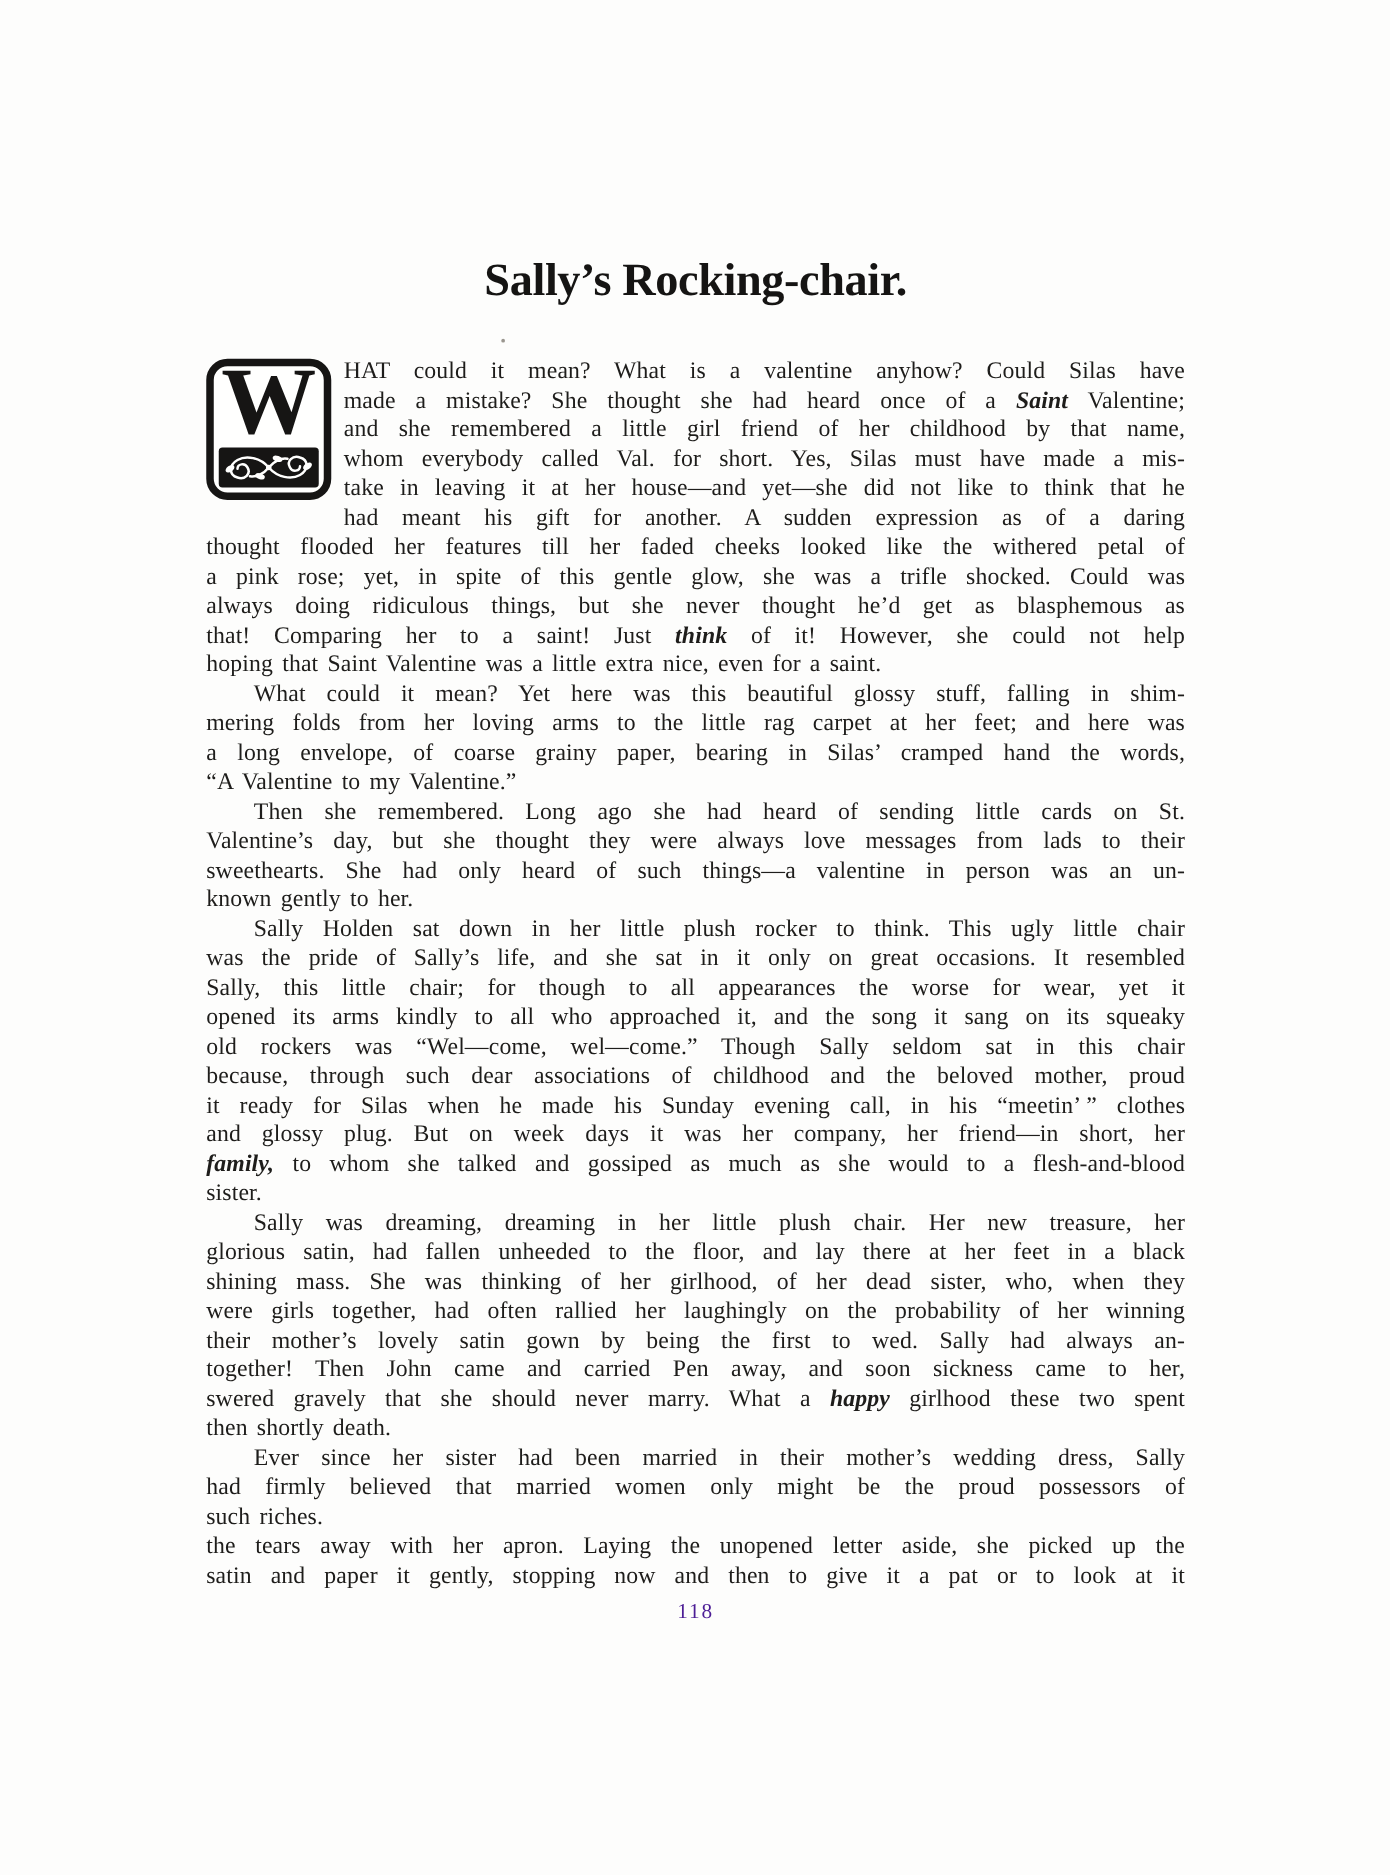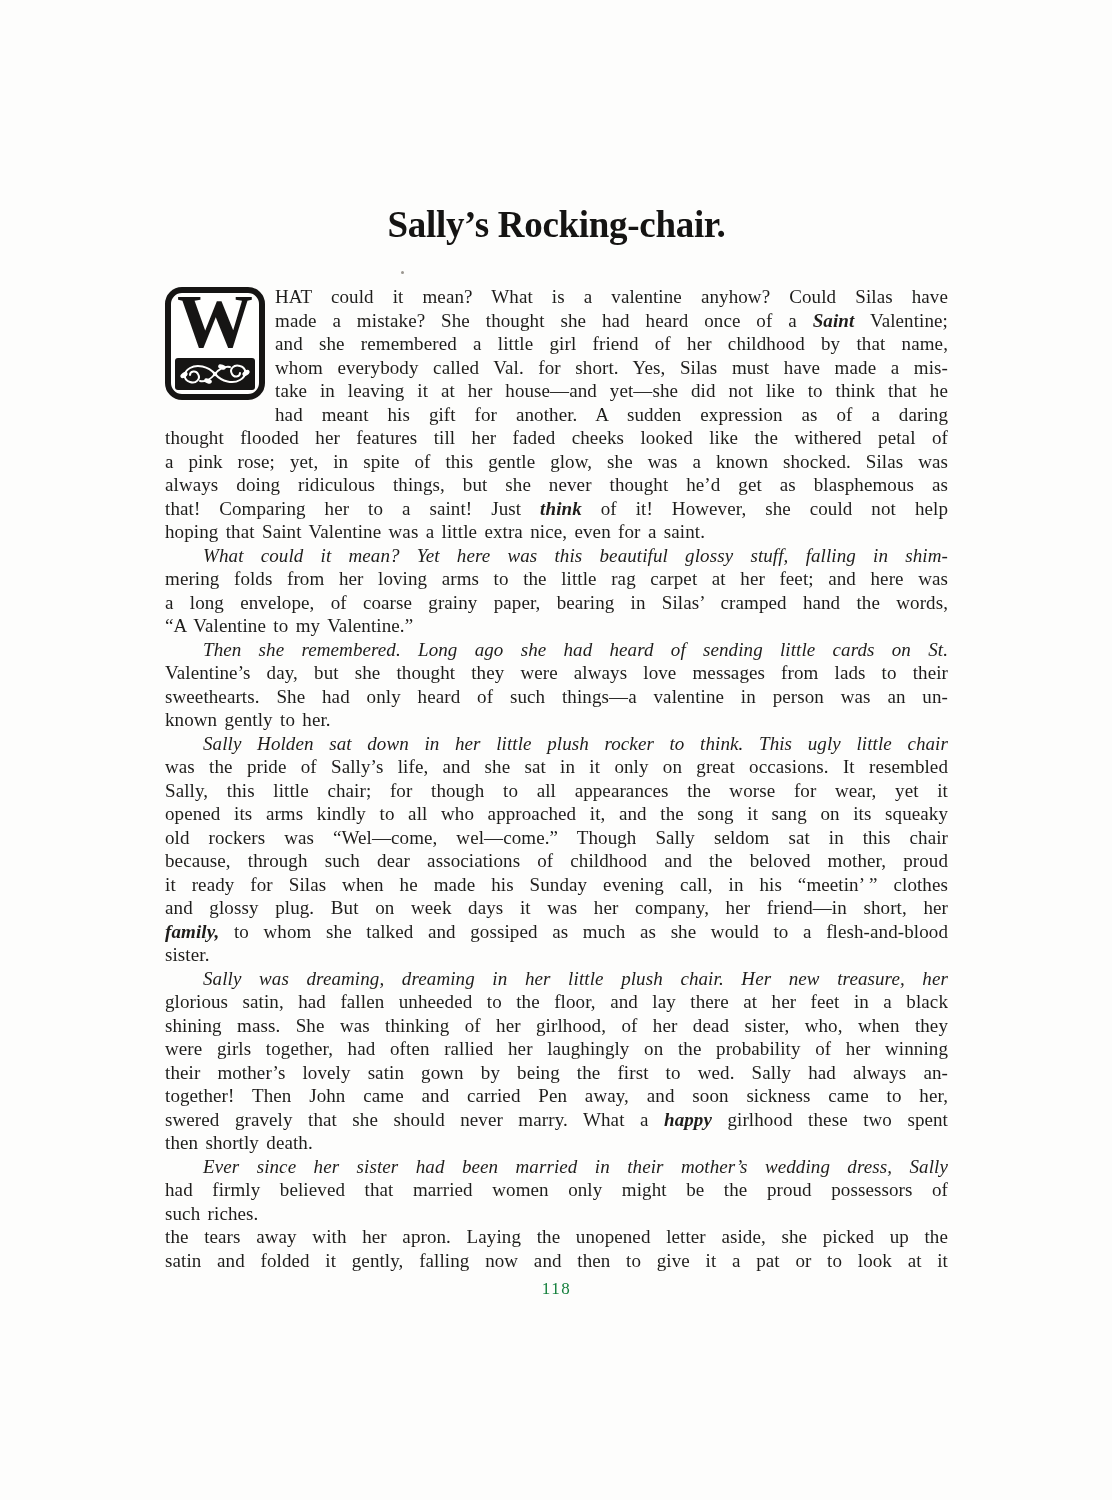--- a/index.html
+++ b/index.html
@@ -35,21 +35,21 @@
     letter-spacing:0.1px;
     word-spacing:2.5px;
   }
   .para { margin:0; }
   .line {
     text-align:justify;
     text-align-last:justify;
     height:23.5px;
   }
   .line.lastline { text-align-last:left; }
-  .line.firstline { text-indent:38px;font-style:italic; }
+  .line.firstline { text-indent:38px; }
   .line i { font-style:italic;font-weight:bold; }
   
   .dropcap {
     float:left;
     box-sizing:border-box;
     width:100px; height:113px;
     margin:2px 10px 23px 0;
     border:6px solid #161514;
     border-radius:17px;
     background:#fffffe;
@@ -66,21 +66,21 @@
     position:absolute; left:4px; right:4px; bottom:4px; height:32px;
     background:#161514;
     border-radius:3px;
     display:flex; align-items:center; justify-content:center;
   }
   .folio {
     margin-top:7px;
     text-align:center;
     font-size:17px;
     letter-spacing:1.5px;
-    color:#15803d;
+    color:#4c1d95;
   }
   
   .speck {
     position:absolute; left:401px; top:271px;
     width:3px; height:3px; border-radius:50%;
     background:#9a968f;
   }
 </style>
 </head>
 <body style="background: rgb(253, 253, 252); color: rgb(30, 29, 27);">
@@ -116,21 +116,21 @@
           </div>
         </div>
 
       <div class="line">HAT could it mean? What is a valentine anyhow? Could Silas have</div>
           <div class="line">made a mistake? She thought she had heard once of a <i>Saint</i> Valentine;</div>
           <div class="line">and she remembered a little girl friend of her childhood by that name,</div>
           <div class="line">whom everybody called Val. for short. Yes, Silas must have made a mis-</div>
           <div class="line">take in leaving it at her house—and yet—she did not like to think that he</div>
           <div class="line">had meant his gift for another. A sudden expression as of a daring</div>
           <div class="line">thought flooded her features till her faded cheeks looked like the withered petal of</div>
-          <div class="line">a pink rose; yet, in spite of this gentle glow, she was a known shocked. Silas was</div>
+          <div class="line">a pink rose; yet, in spite of this gentle glow, she was a trifle shocked. Could was</div>
           <div class="line">always doing ridiculous things, but she never thought he’d get as blasphemous as</div>
           <div class="line">that! Comparing her to a saint! Just <i>think</i> of it! However, she could not help</div>
           <div class="line lastline">hoping that Saint Valentine was a little extra nice, even for a saint.</div>
         </div>
 
       <div class="para">
           <div class="line firstline">What could it mean? Yet here was this beautiful glossy stuff, falling in shim-</div>
           <div class="line">mering folds from her loving arms to the little rag carpet at her feet; and here was</div>
           <div class="line">a long envelope, of coarse grainy paper, bearing in Silas’ cramped hand the words,</div>
           <div class="line lastline">“A Valentine to my Valentine.”</div>
@@ -163,19 +163,19 @@
           <div class="line">swered gravely that she should never marry. What a <i>happy</i> girlhood these two spent</div>
           <div class="line lastline">then shortly death.</div>
         </div>
       <div class="para">
           <div class="line firstline">Ever since her sister had been married in their mother’s wedding dress, Sally</div>
           <div class="line">had firmly believed that married women only might be the proud possessors of</div>
           <div class="line lastline">such riches.</div>
         </div>
       <div class="para">
           <div class="line">the tears away with her apron. Laying the unopened letter aside, she picked up the</div>
-          <div class="line">satin and folded it gently, falling now and then to give it a pat or to look at it</div>
+          <div class="line">satin and paper it gently, stopping now and then to give it a pat or to look at it</div>
         </div>
     </div>
 
     <div class="folio">118</div>
   </div>
 </div>
 
 </body></html>

